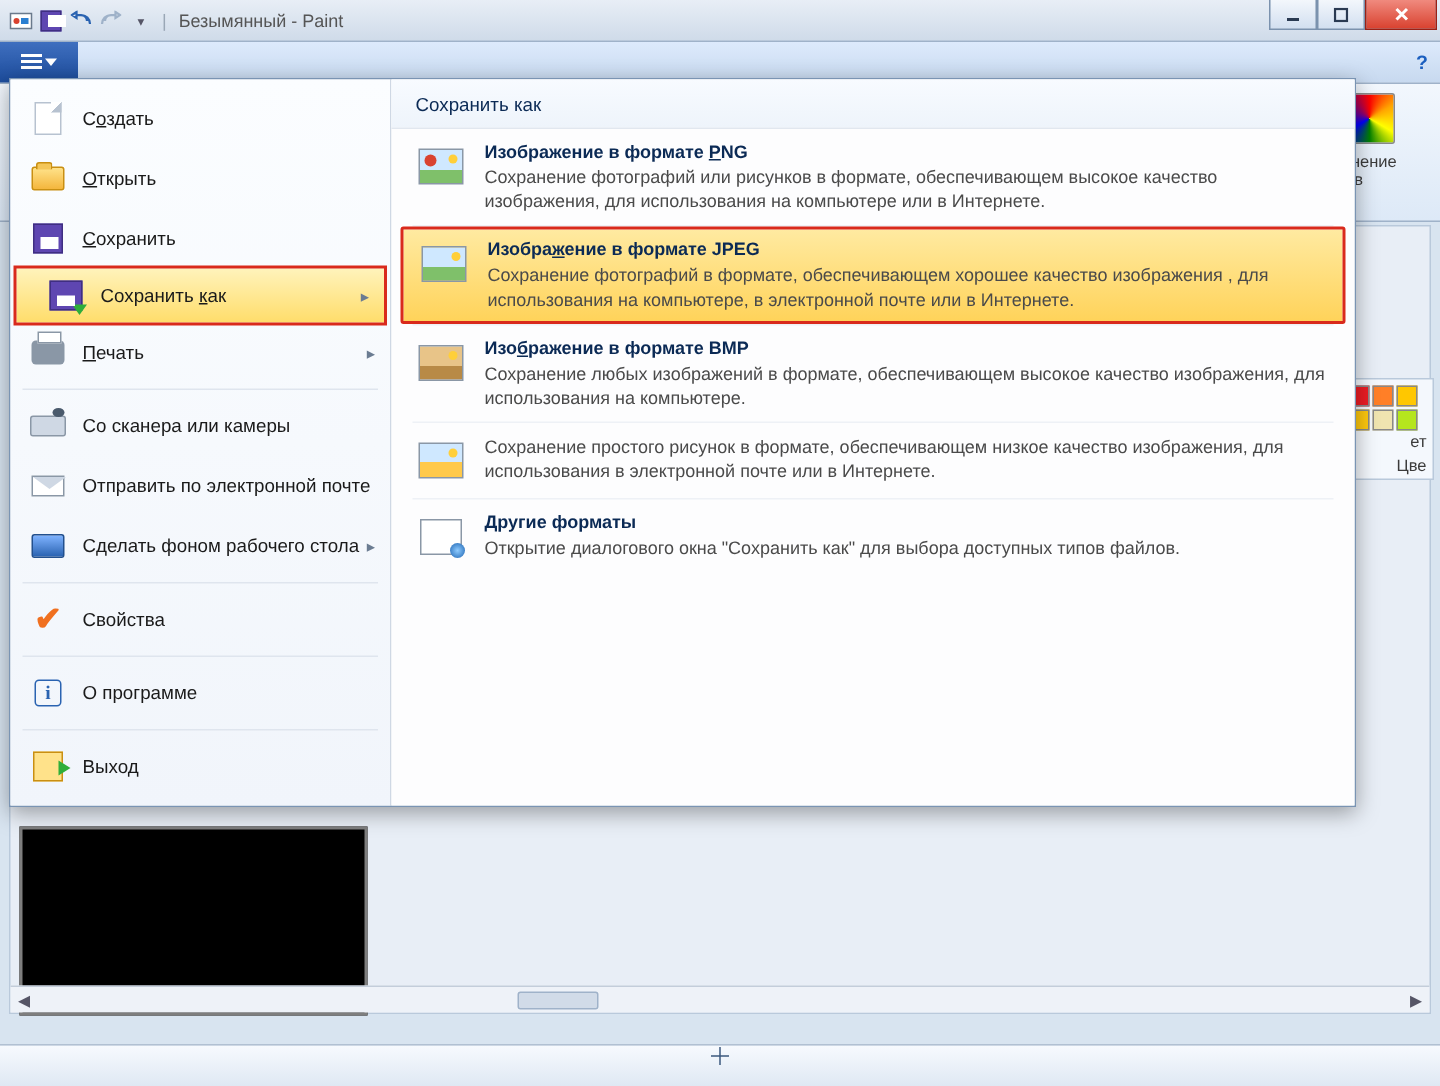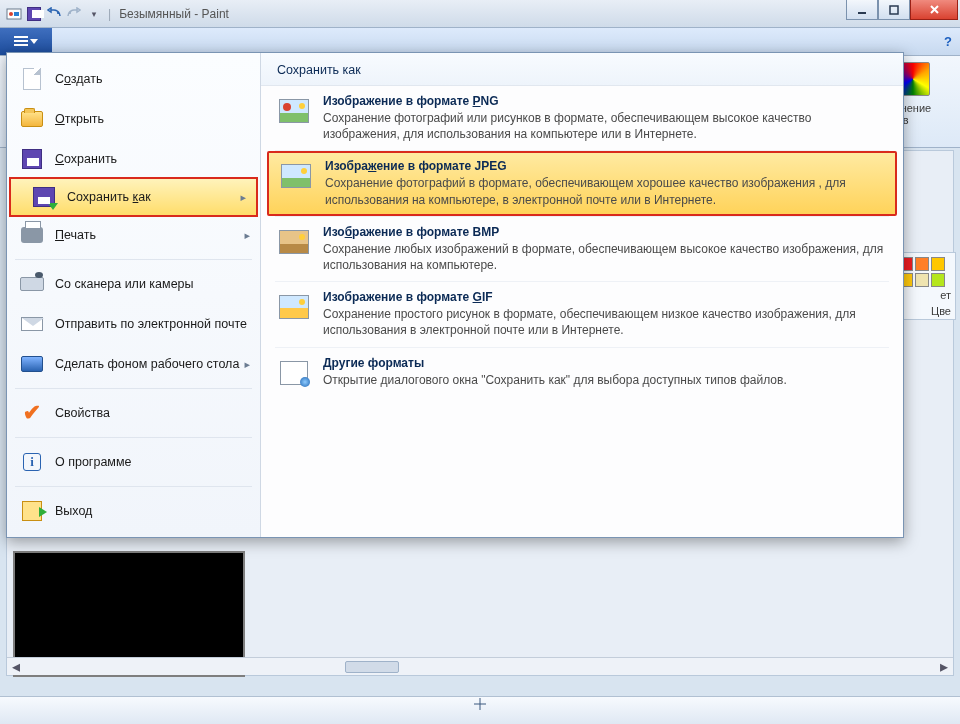--- a/index.html
+++ b/index.html
@@ -353,21 +353,20 @@
           </div>
         </div>
         <div class="sdiv"></div>
         <div class="srow">
           <div class="sicon">
             <div class="thumb-img" style="background:linear-gradient(#cfe8ff 55%,#ffc94a 55%)">
               <div class="sun"></div>
             </div>
           </div>
           <div class="textcol">
-            <div class="stitle">Изображение в формате <u>G</u>IF</div>
             <div class="sdesc">Сохранение простого рисунок в формате, обеспечивающем низкое качество изображения, для использования в электронной почте или в Интернете.</div>
           </div>
         </div>
         <div class="sdiv"></div>
         <div class="srow">
           <div class="sicon">
             <div class="thumb-other"></div>
           </div>
           <div class="textcol">
             <div class="stitle"><u>Д</u>ругие форматы</div>

